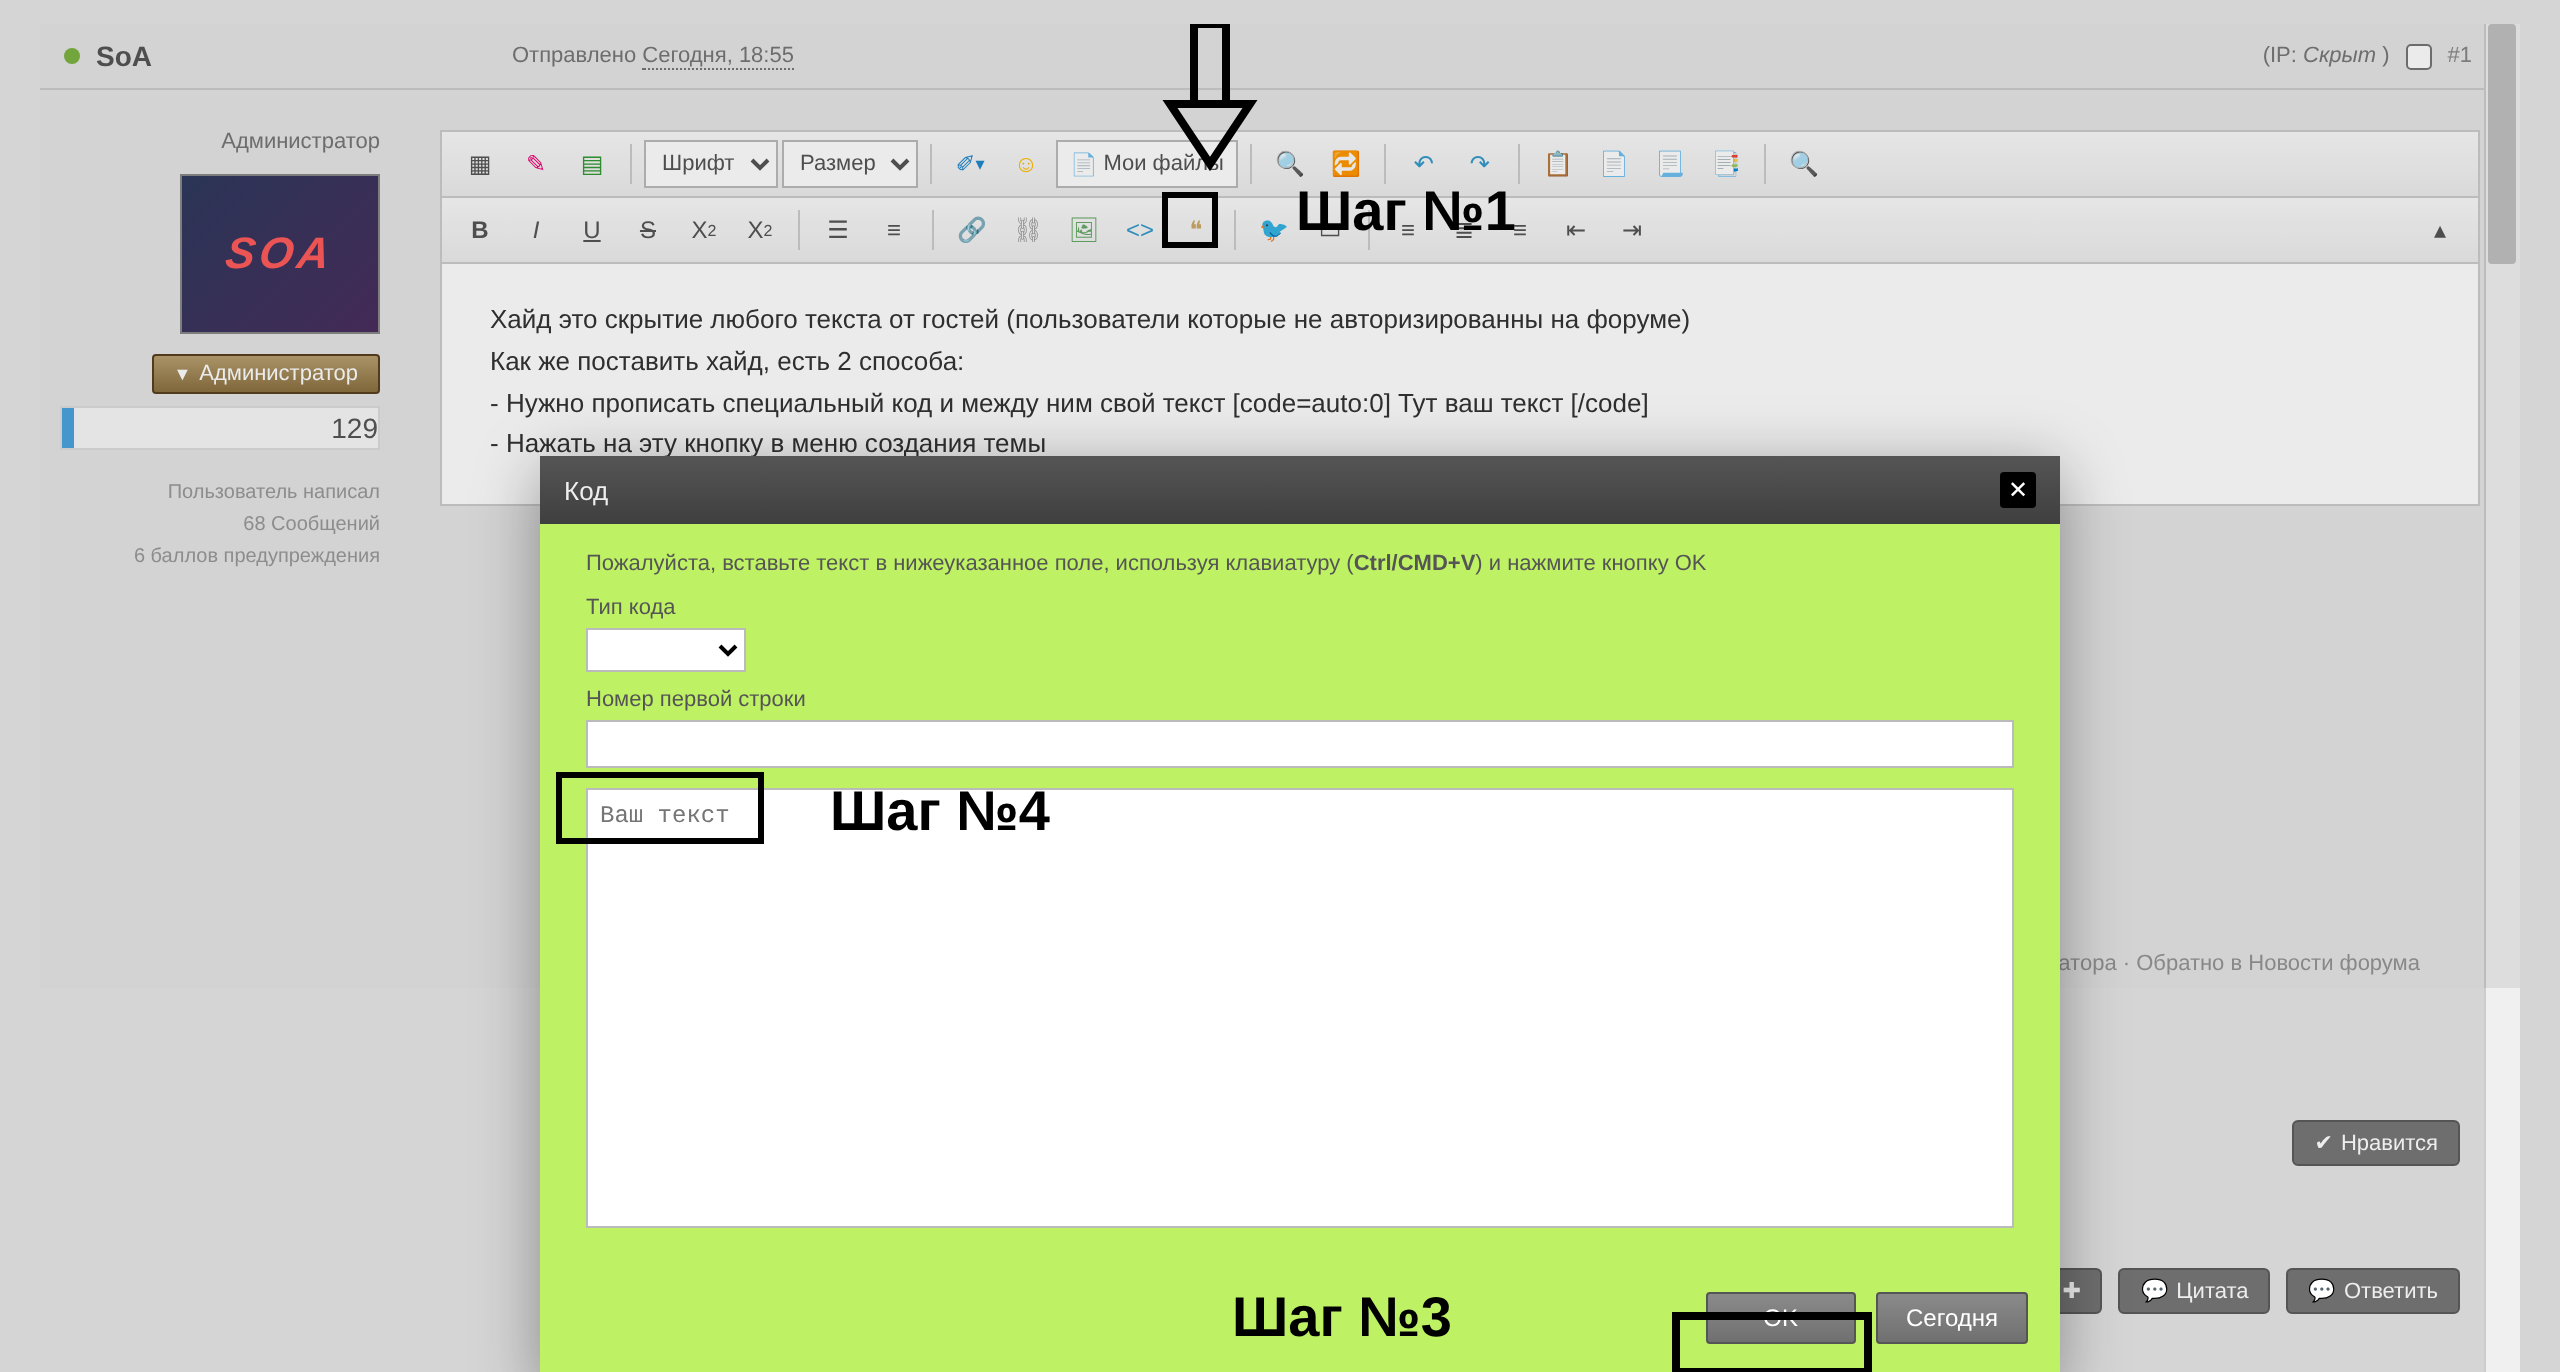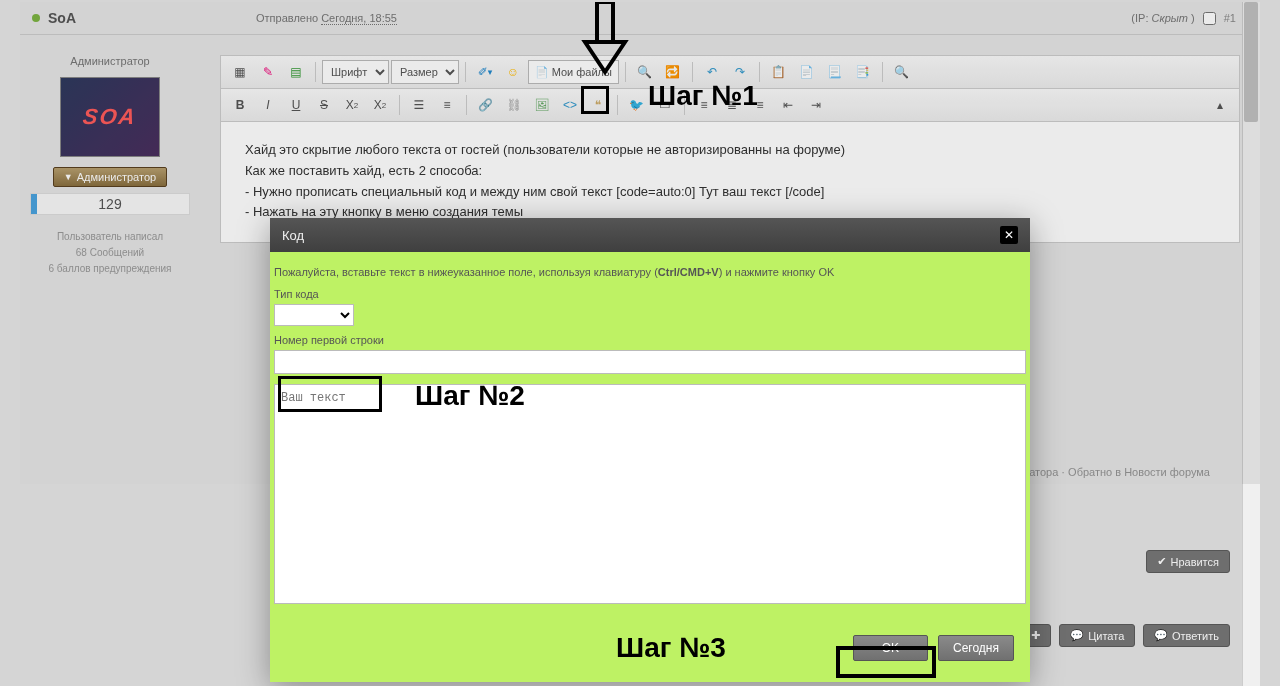--- a/index.html
+++ b/index.html
@@ -1,31 +1,31 @@
 <!DOCTYPE html>
 <html><head>
 <meta charset="utf-8">
 <style>
   * { box-sizing: border-box; margin: 0; padding: 0; }
   body { font-family: Arial, Helvetica, sans-serif; font-size: 12px; background: #d5d5d5; color: #333; width: 1280px; height: 686px; overflow: hidden; position: relative; }
-  .page { background: #e5e5e5; margin: 2px 20px; height: 482px; position: relative; }
+  .page { background: #e5e5e5; margin: 12px 20px; height: 482px; position: relative; }
   .scrollbar-right { position: absolute; right: 0; top: 0; width: 18px; height: 686px; background: #f0f0f0; border-left: 1px solid #ccc; }
   .scrollbar-thumb { position: absolute; right: 2px; top: 0; width: 14px; height: 120px; background: #c0c0c0; border-radius: 2px; }
   .post { display: flex; padding: 10px 0; }
   .post-header { display: flex; align-items: center; padding: 8px 12px; border-bottom: 1px solid #ccc; }
   .status-dot { width: 8px; height: 8px; background: #7cb342; border-radius: 50%; margin-right: 8px; }
   .username { color: #555; font-weight: bold; font-size: 14px; }
   .meta-sent { color: #777; font-size: 11px; margin-left: 180px; }
   .meta-sent .time-link { border-bottom: 1px dotted #777; }
   .meta-right { margin-left: auto; color: #777; font-size: 11px; display: flex; align-items: center; gap: 6px; }
   .ip-hidden { font-style: italic; }
   .post-num { color: #888; }
   .share-icon { color: #999; font-size: 12px; }
 
-  .sidebar { width: 180px; text-align: center; padding: 10px; }
+  .sidebar { width: 180px; text-align: right; padding: 10px; }
   .role-label { color: #777; font-size: 11px; margin-bottom: 10px; }
   .avatar { width: 100px; height: 80px; background: linear-gradient(135deg,#2e3a5e,#4a2e5e); display: inline-flex; align-items: center; justify-content: center; color: #ff5c5c; font-weight: 900; font-size: 22px; letter-spacing: 2px; font-family: Arial; margin-bottom: 10px; border: 1px solid #888; }
   .avatar-text { transform: skewX(-8deg); font-style: italic; }
   .badge-admin { display: inline-flex; align-items: center; gap: 4px; background: linear-gradient(#b8a070,#8a7040); color: #fff; padding: 3px 10px; border: 1px solid #5a4020; font-size: 11px; border-radius: 2px; margin-bottom: 6px; }
   .badge-admin::before { content: "▼"; font-size: 9px; }
   .rep-bar { background: #f8f8f8; border: 1px solid #ddd; padding: 2px 0; font-size: 14px; color: #555; position: relative; }
   .rep-bar::before { content: ""; position: absolute; left: 0; top: 0; bottom: 0; width: 6px; background: #4aa3df; }
   .user-stats { color: #999; font-size: 10px; margin-top: 14px; line-height: 1.6; }
 
   .main-col { flex: 1; padding: 10px 20px; }
@@ -40,21 +40,21 @@
   .pill-btn { background:#6e6e6e; color:#eee; border:1px solid #555; border-radius:3px; padding:4px 10px; font-size:11px; display:inline-flex; align-items:center; gap:4px; cursor:pointer; }
   .footer-links { text-align:right; color:#888; font-size:11px; padding:4px 20px; }
 
   
   .dim { position:absolute; inset:0; background:rgba(0,0,0,0.08); pointer-events:none; }
 
   
   .modal { position:absolute; left:250px; top:216px; width:760px; background:#bef264; box-shadow:0 6px 30px rgba(0,0,0,0.35); z-index:100; }
   .modal-head { background:linear-gradient(#555,#3f3f3f); color:#eee; padding:8px 12px; font-size:13px; display:flex; align-items:center; }
   .modal-close { margin-left:auto; background:#000; color:#fff; width:18px; height:18px; display:flex; align-items:center; justify-content:center; font-size:12px; border-radius:2px; cursor:pointer; }
-  .modal-body { padding:14px 4px; font-size:11px; color:#555; }
+  .modal-body { padding:14px 23px; font-size:11px; color:#555; }
   .modal-body p { margin-bottom:10px; }
   .field-lbl { display:block; margin:8px 0 4px; color:#555; font-size:11px; }
   .sel-small { border:1px solid #bbb; height:22px; width:80px; background:#fff; }
   .inp-full { width:100%; border:1px solid #bbb; height:24px; padding:2px 6px; font-size:11px; }
   .code-area { width:100%; height:220px; border:1px solid #bbb; padding:6px; font-family: "Courier New", monospace; font-size:12px; color:#777; resize:none; }
   .modal-foot { padding:12px 16px 18px; display:flex; align-items:center; }
   .step3-lbl { font-size:28px; font-weight:700; color:#000; margin-left:330px; }
   .btn-ok { margin-left:auto; background:linear-gradient(#8a8a8a,#707070); color:#fff; border:1px solid #555; padding:5px 28px; font-size:12px; cursor:pointer; border-radius:2px; }
   .btn-cancel { background:linear-gradient(#8a8a8a,#707070); color:#fff; border:1px solid #555; padding:5px 14px; font-size:12px; cursor:pointer; border-radius:2px; margin-left:10px; }
 
@@ -218,16 +218,16 @@
       <div style="height:10px;"></div>
       <textarea class="code-area" placeholder="Ваш текст" style=""></textarea>
     </div>
     <div class="modal-foot">
       <span class="step3-lbl">Шаг №3</span>
       <button class="btn-ok"><span>OK</span></button>
       <button class="btn-cancel"><span>Сегодня</span></button>
     </div>
   </div>
 
-  <div class="step2-label">Шаг №2</div>
+  <div class="step2-label">Шаг №4</div>
   <div class="your-text-hl"></div>
   <div class="ok-hl"></div>
 </div>
 
 </body></html>

